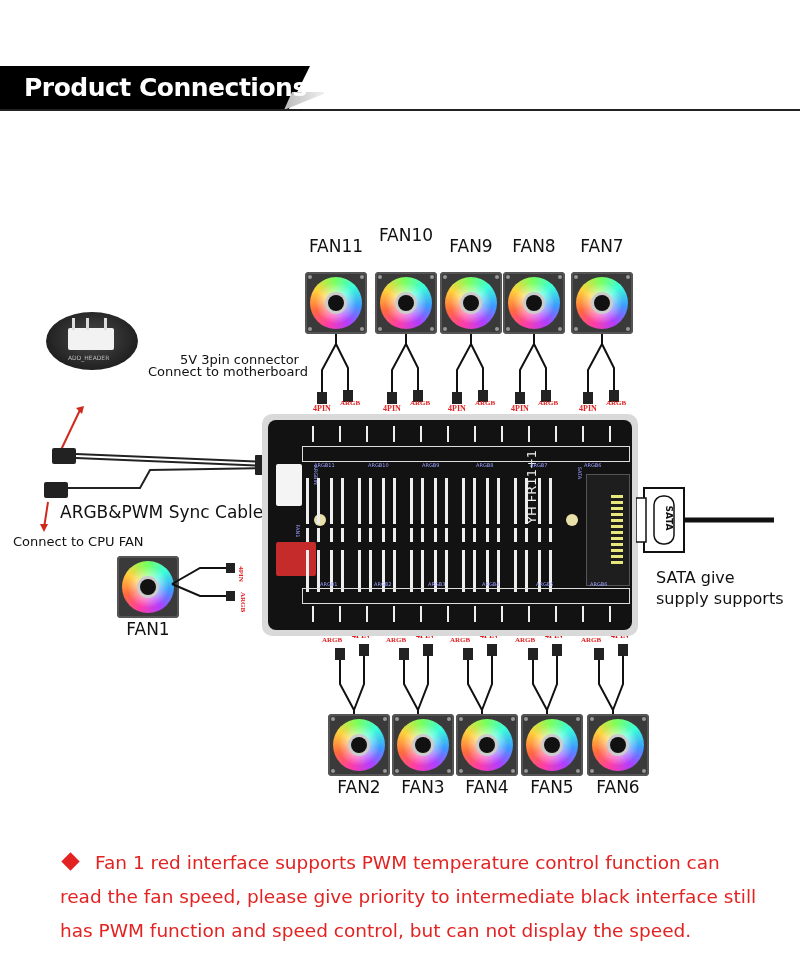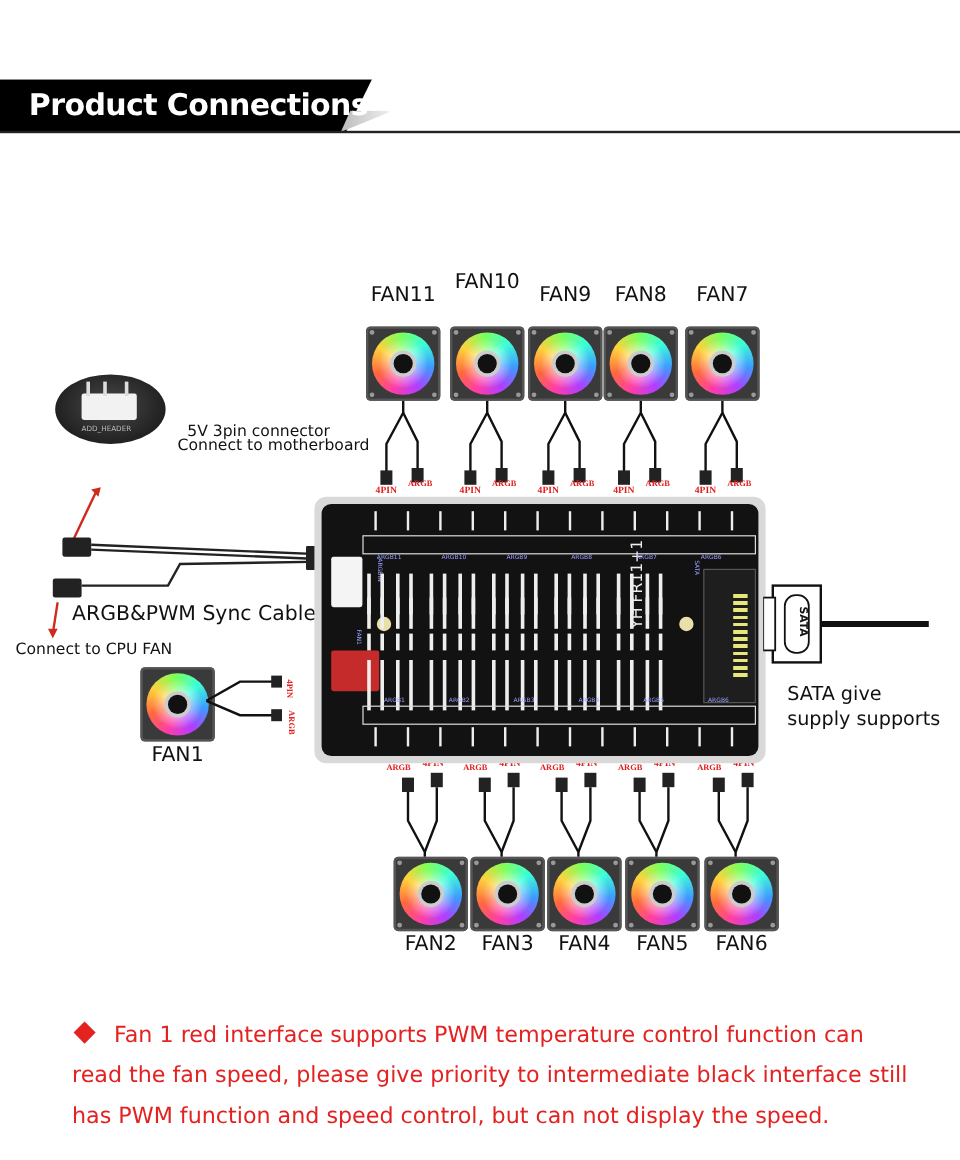--- a/index.html
+++ b/index.html
@@ -40,21 +40,21 @@
 <div id="banner-line" class="abs"></div>
 
 <div class="abs" style="left:46px;top:312px;width:92px;height:58px;border-radius:50%;background:radial-gradient(ellipse at 50% 45%,#4a4a4a,#1e1e1e 75%);">
   <div class="abs" style="left:22px;top:16px;width:46px;height:22px;background:#f2f2f2;border-radius:2px;"></div>
   <div class="abs" style="left:26px;top:6px;width:3px;height:12px;background:#ddd;"></div>
   <div class="abs" style="left:40px;top:6px;width:3px;height:12px;background:#ddd;"></div>
   <div class="abs" style="left:58px;top:6px;width:3px;height:12px;background:#ddd;"></div>
   <div class="abs" style="left:22px;top:42px;font-size:6px;color:#bbb;">ADD_HEADER</div>
 </div>
 <div class="note" style="left:148px;top:352px;margin-top:12px;">Connect to motherboard</div>
-<div class="note" style="left:156px;top:352px;">5V 3pin connector</div>
+<div class="note" style="left:180px;top:352px;">5V 3pin connector</div>
 
 <svg class="abs" style="left:0;top:400px;" width="290" height="150">
   <line x1="60" y1="52" x2="80" y2="10" stroke="#d02a1e" stroke-width="2"></line>
   <polygon points="76,8 84,6 82,14" fill="#d02a1e"></polygon>
   <line x1="48" y1="102" x2="44" y2="128" stroke="#d02a1e" stroke-width="2"></line>
   <polygon points="40,124 48,124 44,132" fill="#d02a1e"></polygon>
   <rect x="52" y="48" width="24" height="16" rx="2" fill="#222"></rect>
   <rect x="44" y="82" width="24" height="16" rx="2" fill="#222"></rect>
   <path d="M76 54 L270 62" stroke="#222" stroke-width="2" fill="none"></path>
   <path d="M76 58 L270 66" stroke="#222" stroke-width="2" fill="none"></path>

